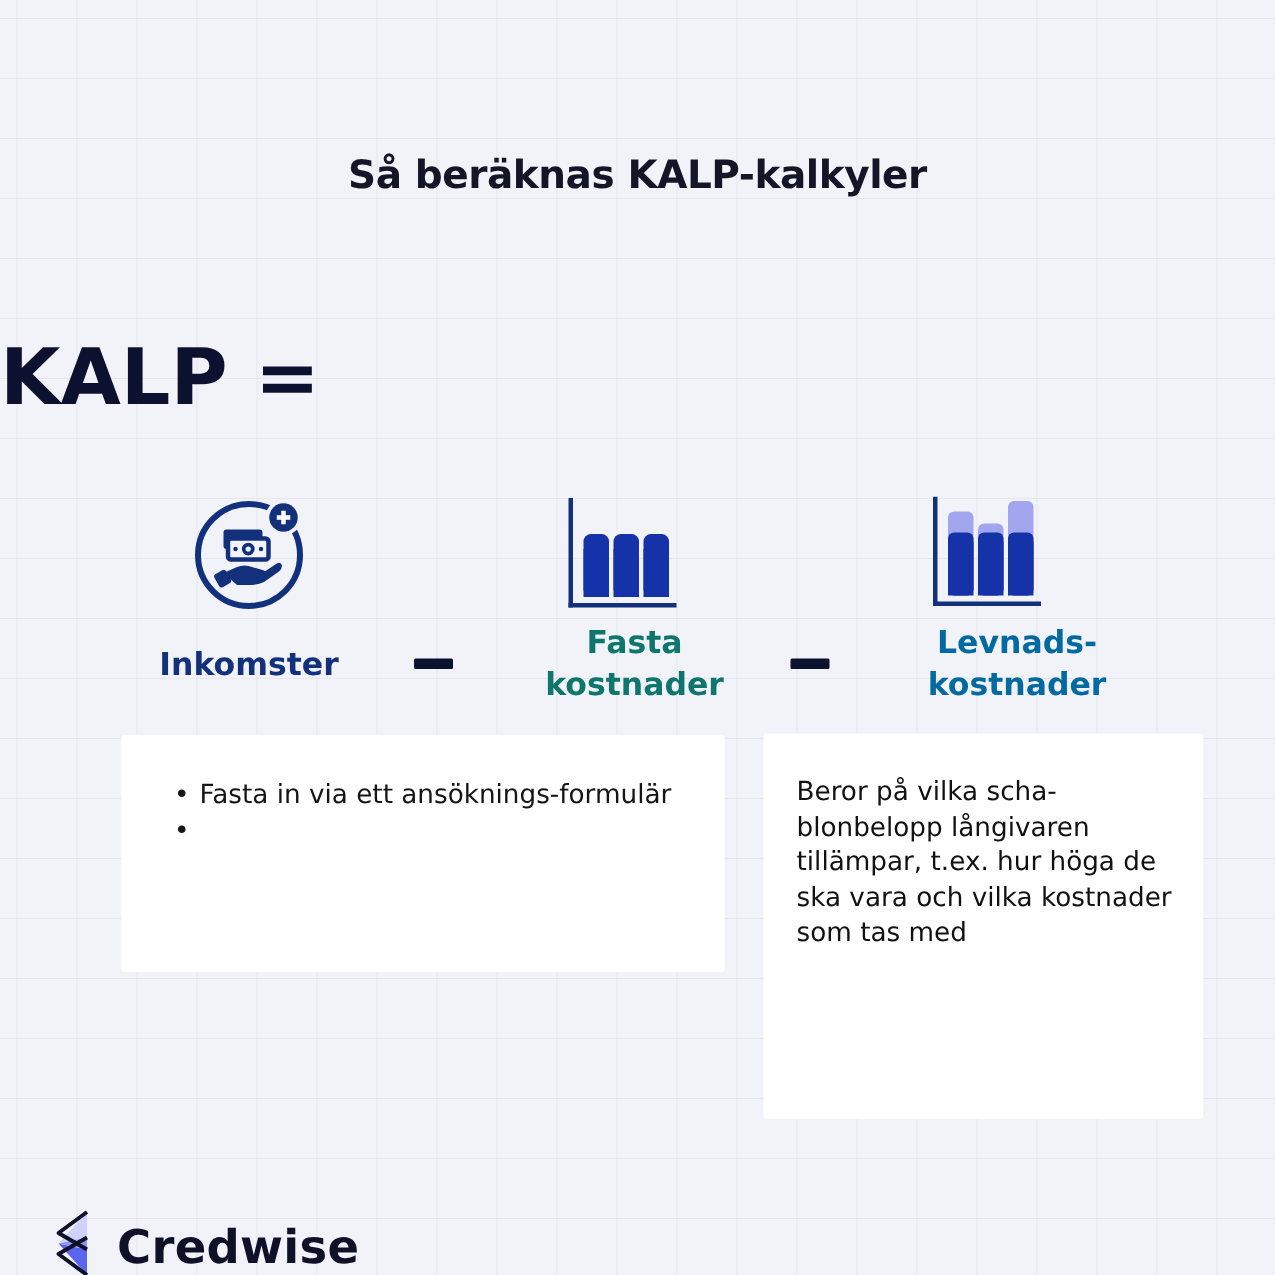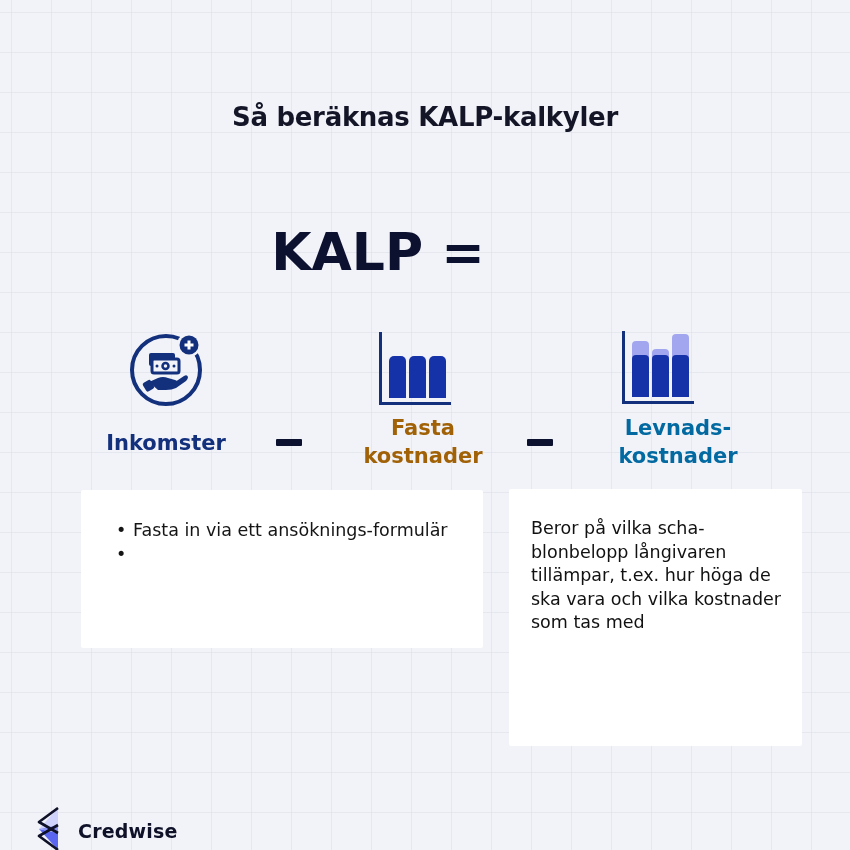--- a/index.html
+++ b/index.html
@@ -21,37 +21,37 @@
       left: 0; width: 850px; top: 68px;
       text-align: center;
       font-family: "DejaVu Sans", sans-serif;
       font-weight: bold;
       font-size: 26px;
       letter-spacing: -0.3px;
       color: #141628;
     }
     .formula-head {
       left: 0; width: 756px; top: 188px;
-      text-align: center;
+      text-align: left;
       font-family: "DejaVu Sans", sans-serif;
       font-weight: bold;
       font-size: 52px;
       letter-spacing: 0px;
       color: #0d1130;
     }
 
     .term-label {
       text-align: center;
       font-family: "DejaVu Sans", sans-serif;
       font-weight: bold;
       font-size: 21px;
       line-height: 28px;
     }
     .term-income { left: 86px; width: 160px; top: 395px; color: #13307d; }
-    .term-fixed { left: 333px; width: 180px; top: 380px; color: #a16207; }
+    .term-fixed { left: 333px; width: 180px; top: 380px; color: #0f766e; }
     .term-living { left: 588px; width: 180px; top: 380px; color: #0369a1; }
 
     .minus {
       width: 26px; height: 7px; background: #0d1130; border-radius: 1px;
     }
     .minus-1 { left: 276px; top: 405px; }
     .minus-2 { left: 527px; top: 405px; }
 
     .card {
       background: #ffffff;
@@ -86,21 +86,21 @@
     .square-dot {
       position: absolute; left: 2px; top: 11px;
       width: 5px; height: 5px; background: #222;
     }
 
     .brand { left: 36px; top: 773px; display: flex; align-items: center; }
     .brand-name {
       margin-left: 18px;
       font-family: "DejaVu Sans", sans-serif;
       font-weight: bold;
-      font-size: 19px;
+      font-size: 31px;
       color: #0e1128;
       letter-spacing: 0.2px;
     }
   </style>
 </head>
 <body>
 
 <div class="abs page-title">Så beräknas KALP-kalkyler</div>
 
 <div class="abs formula-head">KALP =</div>

